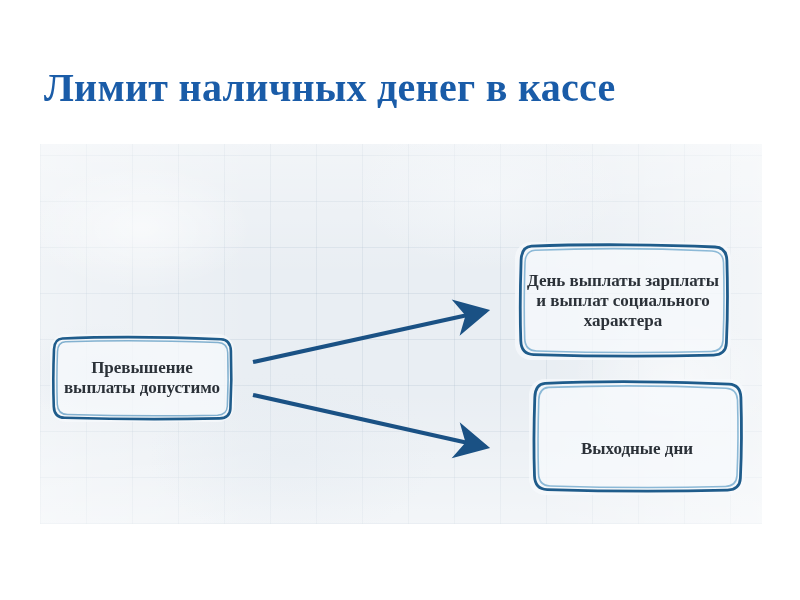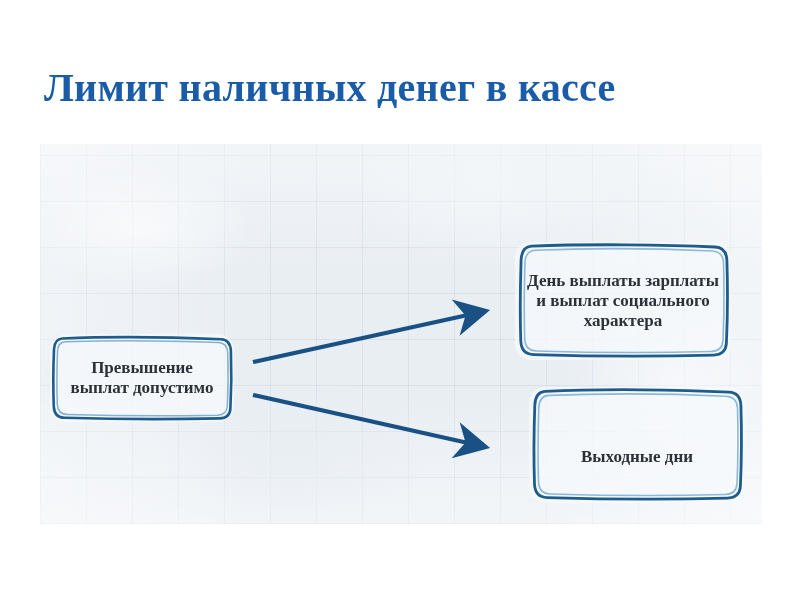--- a/index.html
+++ b/index.html
@@ -112,21 +112,21 @@
     left: 475px;
     top: 98px;
     width: 216px;
     height: 118px;
   }
   #node-payday .node-label { font-size: 17px; }
 
   
   #node-weekend {
     left: 489px;
-    top: 243px;
+    top: 235px;
     width: 216px;
     height: 116px;
   }
   #node-weekend .node-label {
     font-size: 17px;
     transform: translateY(12px);
   }
 
   
   #arrows-layer {
@@ -175,21 +175,21 @@
                  C 4.3,8.4 7.0,4.8 12.5,4.5 Z" fill="none" stroke="#1f5c8b" stroke-width="2.6" stroke-linecap="round" stroke-linejoin="round"></path>
         <path d="M15.5,7.8 C 62,6.0 120,6.6 168,8.6
                  C 174,8.9 177.4,12.6 177.7,18.6
                  C 178.3,36.5 178.1,57 177.3,72.2
                  C 177,78.2 173.6,80.9 167.5,81.2
                  C 117,82.3 63,81.9 17.5,80.6
                  C 11,80.4 7.6,76.9 7.3,70.4
                  C 6.7,54 6.9,33 7.5,17.6
                  C 7.7,11.3 10.6,8.1 15.5,7.8 Z" fill="none" stroke="#6fa4c8" stroke-width="1.5" stroke-linecap="round" stroke-linejoin="round" opacity="0.85"></path>
       </svg>
-      <div class="node-label">Превышение выплат допустимо</div>
+      <div class="node-label">Превышение выплаты допустимо</div>
     </div>
 
     <div class="node-box" id="node-payday">
       <svg class="sketch-frame" viewBox="0 0 216 118" preserveAspectRatio="none">
         <path d="M16.5,4.2 C 74,1.8 150,2.6 200,5.0
                  C 208,5.4 211.6,10.6 211.9,18.4
                  C 212.7,44 212.4,80 211.4,101
                  C 211,109.4 206.6,112.8 198.6,113.1
                  C 144,114.6 70,114.2 18.6,112.6
                  C 10,112.3 6.1,107.4 5.8,99.0

